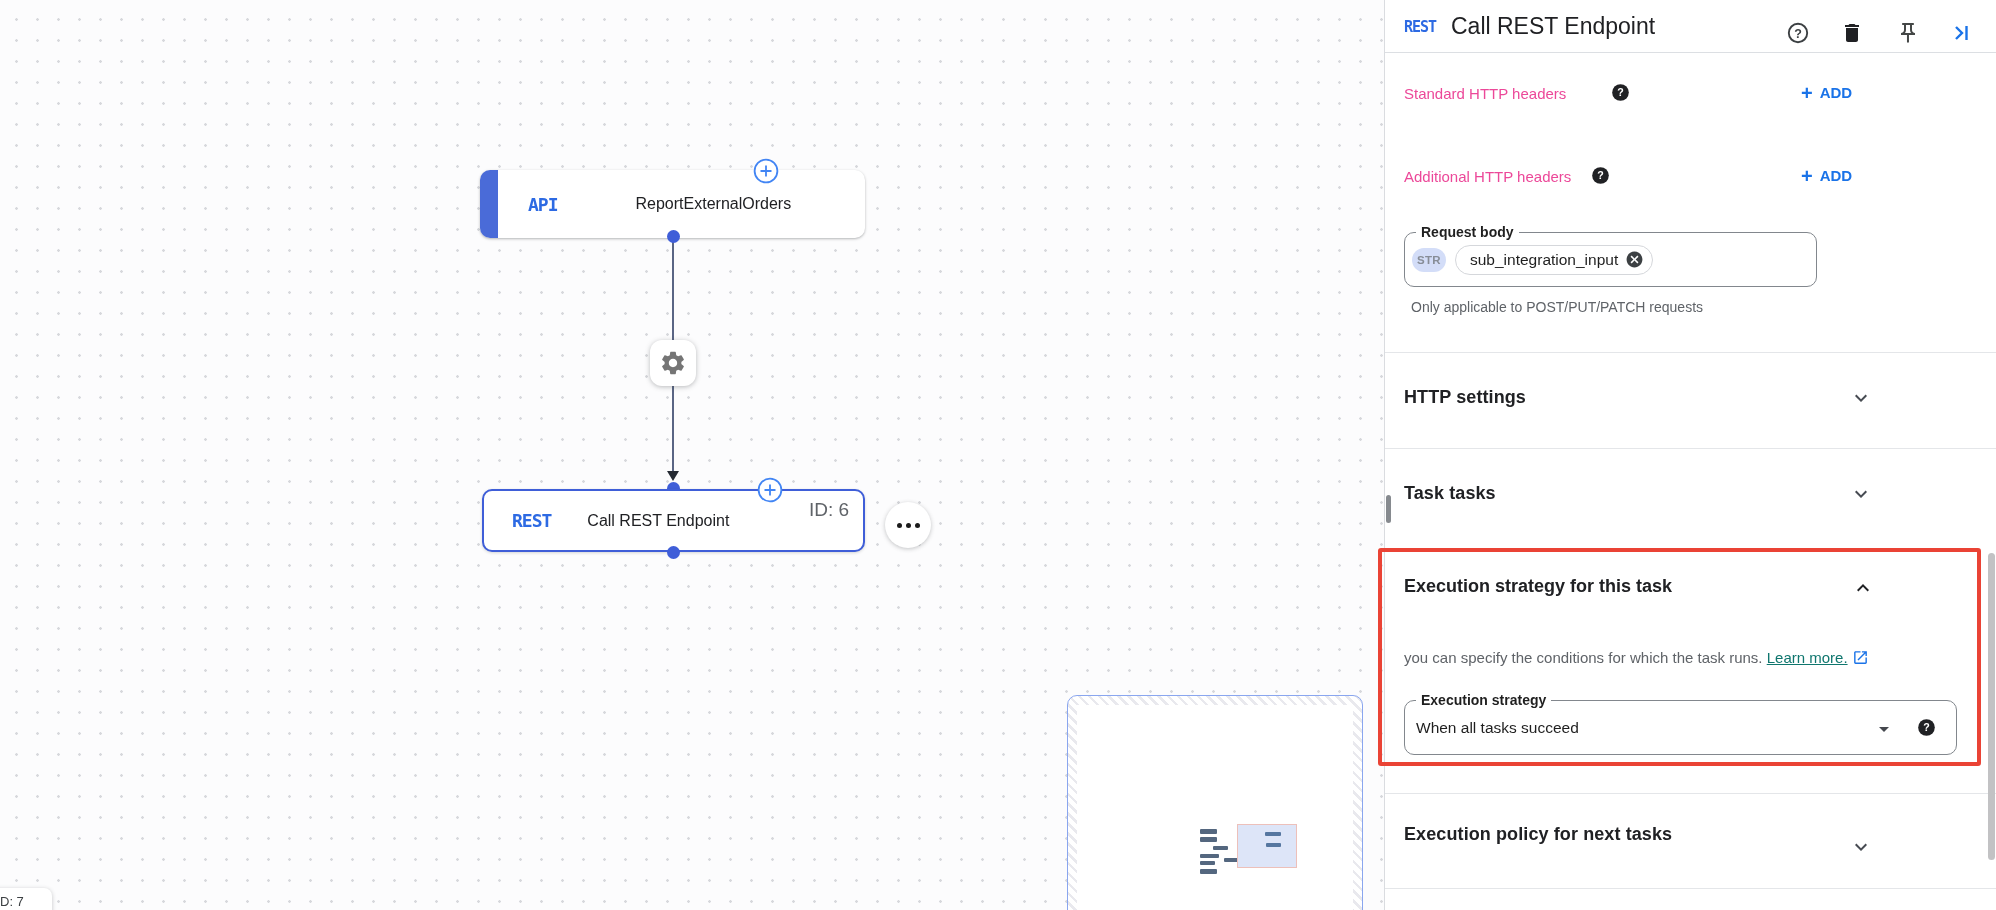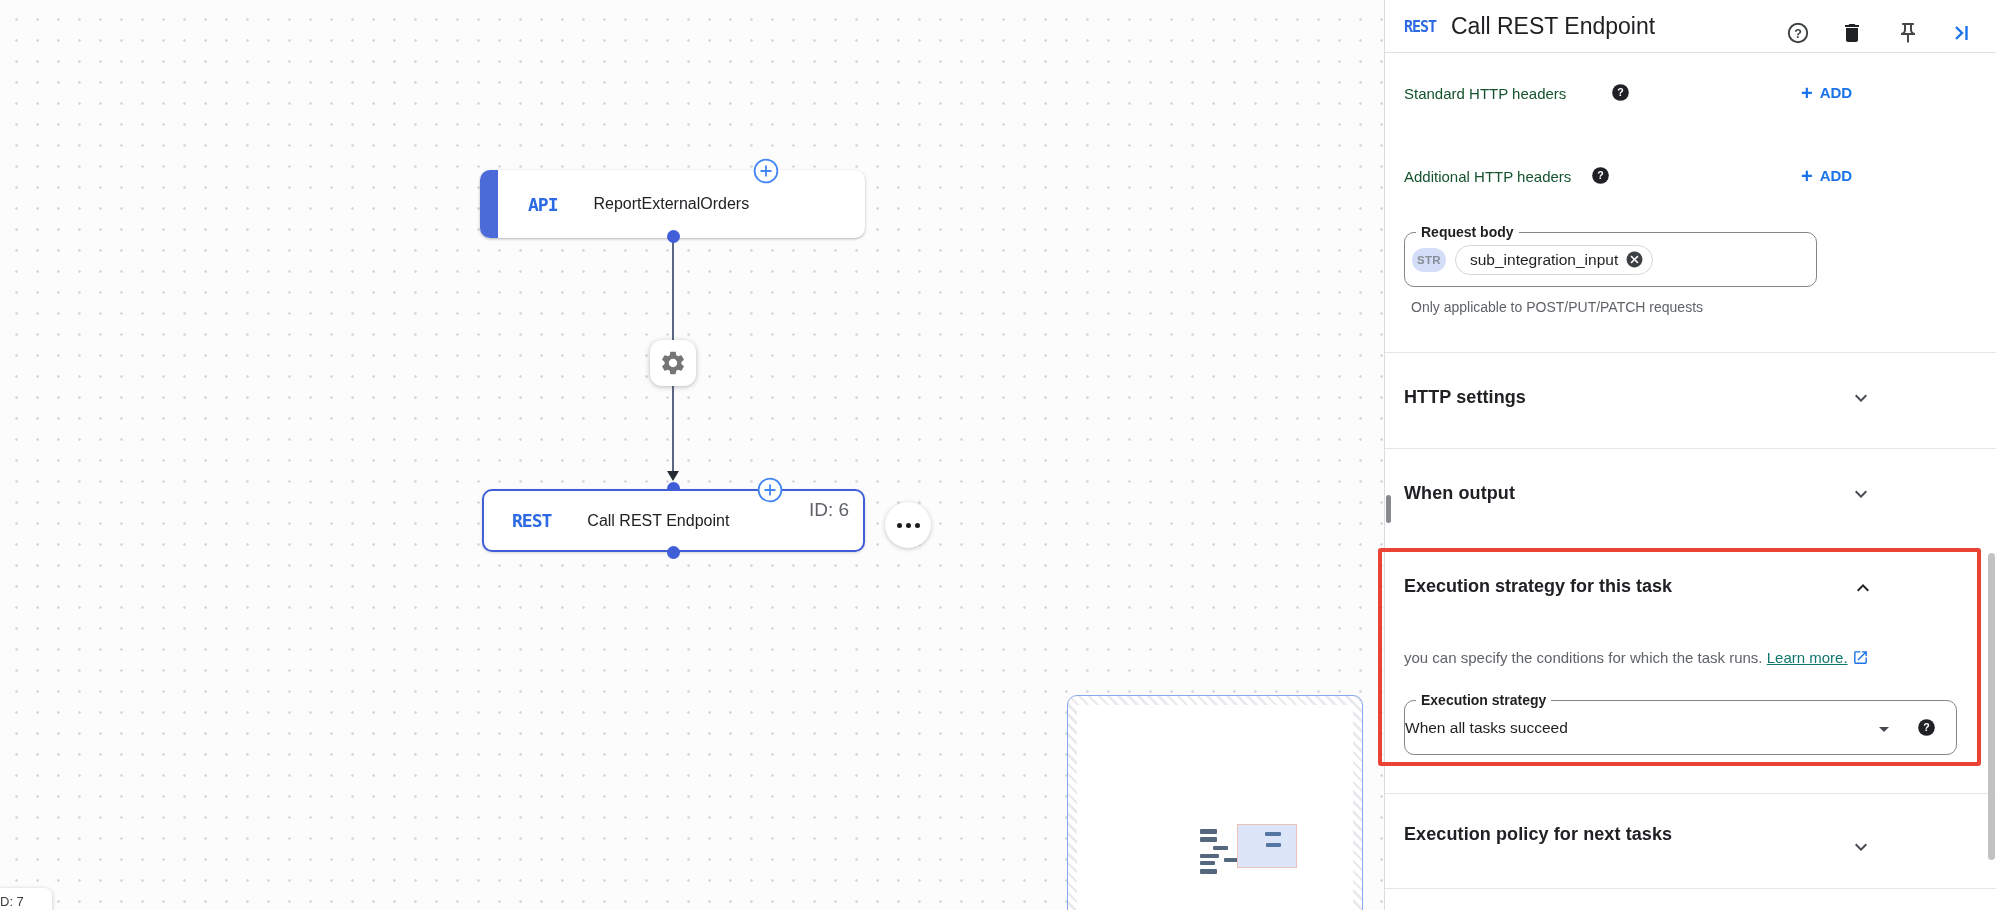--- a/index.html
+++ b/index.html
@@ -12,21 +12,21 @@
     position:absolute; left:0; top:0; width:1384px; height:910px; overflow:hidden;
     background-color:#fcfcfd;
     background-image:radial-gradient(circle, #d7d8dc 1.2px, transparent 1.5px);
     background-size:21px 21px; background-position:6px 9px;
   }
   .node {
     position:absolute; background:#fff; border-radius:10px;
     box-shadow:0 1px 3px rgba(60,64,67,.25), 0 1px 2px rgba(60,64,67,.15);
     display:flex; align-items:center;
   }
-  .api-node { left:480px; top:170px; width:385px; height:68px; padding-left:48px; }
+  .api-node { left:480px; top:170px; width:385px; height:68px; padding-left:48px;gap:42px; }
   .accent-bar { position:absolute; left:0; top:0; bottom:0; width:18px; background:#4a6bd8; border-radius:10px 0 0 10px; }
   .node-badge { font-family:"DejaVu Sans Mono", monospace; font-weight:bold; font-size:18px; color:#2d6ae3; letter-spacing:-1px; margin-right:36px; }
   .node-label { font-size:16px; color:#202124; }
   .rest-node { left:482px; top:489px; width:383px; height:63px; border:2.5px solid #3f5ed8; padding-left:28px; box-shadow:0 1px 3px rgba(60,64,67,.2); }
   .id-label { position:absolute; right:14px; top:8px; font-size:19px; color:#5f6368; }
   .port-dot { position:absolute; width:13px; height:13px; border-radius:50%; background:#3f5ed8; }
   .plus-circle { position:absolute; width:26px; height:26px; }
   .edge-line { position:absolute; left:672px; top:236px; width:1.6px; height:236px; background:#5a6584; }
   .arrow-head { position:absolute; left:667px; top:471px; width:0; height:0; border-left:6px solid transparent; border-right:6px solid transparent; border-top:10px solid #252a33; }
   .gear-chip { position:absolute; left:650px; top:340px; width:46px; height:46px; background:#fff; border-radius:12px;
@@ -47,21 +47,21 @@
   .dz-rect i { position:absolute; background:#5576a0; border-radius:1px; }
 
   
   .panel { position:absolute; left:1384px; top:0; width:612px; height:910px; background:#fff; border-left:1px solid #dadce0; }
   .panel-header { position:absolute; left:0; top:0; width:100%; height:52px; }
   .panel-badge { position:absolute; left:19px; top:18px; font-family:"DejaVu Sans Mono", monospace; font-weight:bold; font-size:15px; color:#2d6ae3; letter-spacing:-1px; }
   .panel-title { position:absolute; left:66px; top:13px; font-size:23px; color:#202124; }
   .hicon { position:absolute; top:21px; width:24px; height:24px; cursor:pointer; }
   .divider { position:absolute; left:0; right:0; height:1px; background:#e4e6e9; }
 
-  .row-label { position:absolute; font-size:15px; color:#14532d;text-align:right; }
+  .row-label { position:absolute; font-size:15px; color:#ec4899;text-align:right; }
   .qmark { position:absolute; width:19px; height:19px; }
   .add-btn { position:absolute; left:416px; display:flex; align-items:center; gap:7px; color:#1a73e8; font-weight:bold; font-size:15px; cursor:pointer; }
   .add-btn .plus { font-size:20px; font-weight:bold; line-height:16px; }
 
   .field { position:absolute; border:1.2px solid #82878d; border-radius:10px; background:#fff; display:flex; align-items:center; }
   .float-label { position:absolute; top:-9px; left:11px; background:#fff; padding:0 5px; font-size:14px; font-weight:bold; color:#1f1f1f; }
   .type-chip { margin-left:7px; min-width:34px; height:24px; border-radius:12px; background:#d3ddf8; color:#878d97;
     font-size:11.5px; font-weight:bold; letter-spacing:.3px; display:flex; align-items:center; justify-content:center; }
   .value-chip { margin-left:9px; height:30px; border:1px solid #d5d7db; border-radius:15px; padding:0 8px 0 14px;
     display:flex; align-items:center; gap:7px; font-size:15.5px; color:#1f1f1f; background:#fff; }
@@ -73,21 +73,21 @@
   .left-thumb { position:absolute; left:1px; top:495px; width:5px; height:28px; background:#868a8f; border-radius:3px; }
   .right-scrollbar { position:absolute; right:1px; top:553px; width:7px; height:307px; background:#c2c2c4; border-radius:4px; }
 
   .highlight-box { position:absolute; left:-7px; top:548px; width:603px; height:218px; border:4px solid #ea4335; border-radius:3px; background:transparent; }
   .hb-heading { position:absolute; left:22px; top:24px; font-size:18px; font-weight:bold; color:#202124; }
   .hb-chev { position:absolute; left:469px; top:24px; width:24px; height:24px; cursor:pointer; }
   .hb-desc { position:absolute; left:22px; top:68px; width:540px; font-size:15px; line-height:25px; color:#5f6368; }
   .hb-desc a { color:#0f766e; text-decoration:underline; cursor:pointer; }
   .hb-desc .extlink { display:inline-block; vertical-align:-3px; margin-left:4px; }
   .select-field { left:22px; top:148px; width:553px; height:55px; }
-  .select-value { font-size:15.5px; color:#1f1f1f; }
+  .select-value { margin-left:11px; font-size:15.5px; color:#1f1f1f; }
   .caret { position:absolute; right:60px; top:16px; width:24px; height:24px; }
   .select-q { position:absolute; right:20px; top:17px; }
 </style>
 </head>
 <body>
 
 <div class="app">
 
   <div class="canvas">
 
@@ -210,21 +210,21 @@
 
     <div>
       <span class="section-title" style="top:387px">HTTP settings</span>
       <svg class="chev" style="top:386px" viewBox="0 0 24 24" fill="#474b52">
         <path d="M7.41 8.59 12 13.17l4.59-4.58L18 10l-6 6-6-6 1.41-1.41z"></path>
       </svg>
     </div>
     <div class="divider" style="top:448px"></div>
 
     <div>
-      <span class="section-title" style="top:483px">When output</span>
+      <span class="section-title" style="top:483px">Task tasks</span>
       <svg class="chev" style="top:482px" viewBox="0 0 24 24" fill="#474b52">
         <path d="M7.41 8.59 12 13.17l4.59-4.58L18 10l-6 6-6-6 1.41-1.41z"></path>
       </svg>
     </div>
     <div class="left-thumb"></div>
 
     <div class="highlight-box">
       <span class="hb-heading">Execution strategy for this task</span>
       <svg class="hb-chev" viewBox="0 0 24 24" fill="#202124">
         <path d="M12 8l-6 6 1.41 1.41L12 10.83l4.59 4.58L18 14z"></path>

